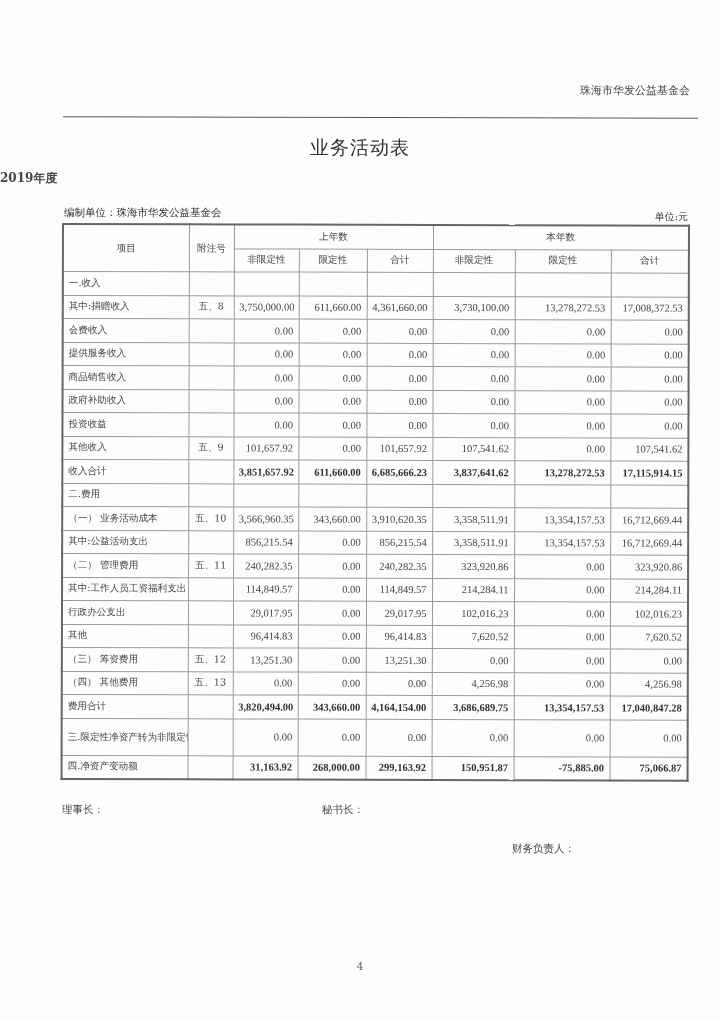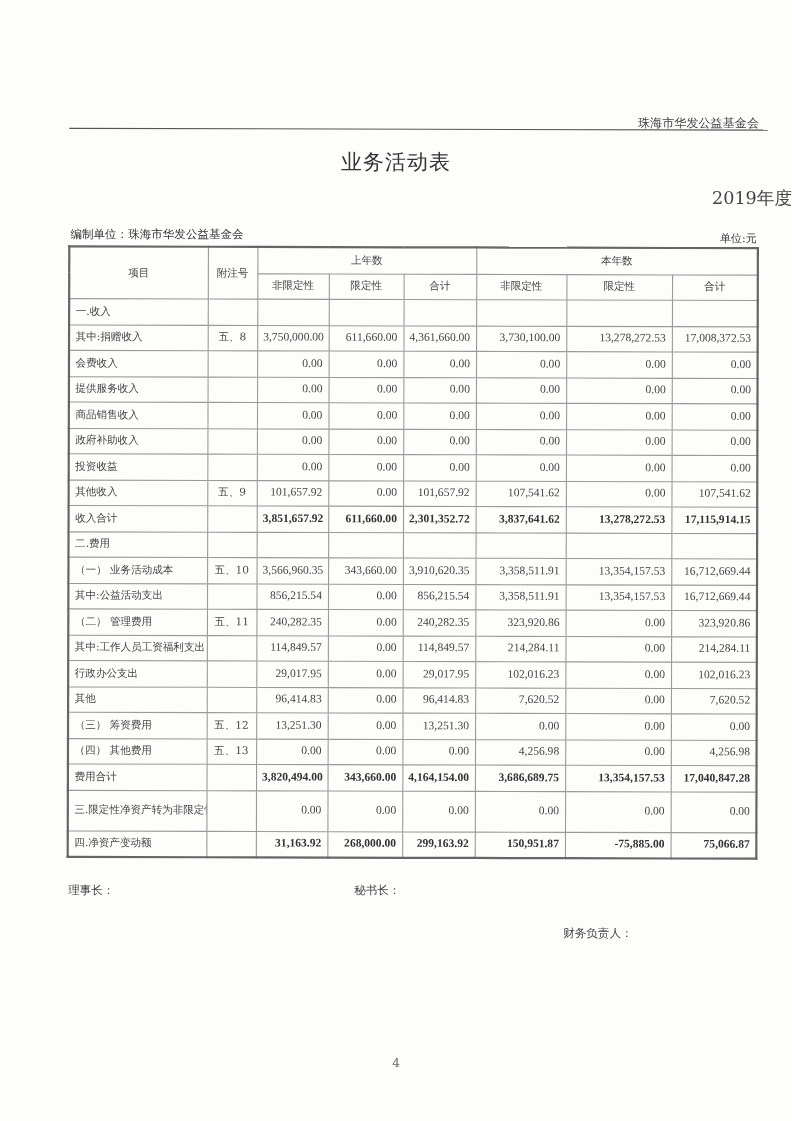--- a/index.html
+++ b/index.html
@@ -1,24 +1,24 @@
 <!DOCTYPE html>
 <html><head>
 <meta charset="utf-8">
 <style>
   html, body { margin:0; padding:0; }
   body {
     width:720px; height:1019px; background:#fdfdfc; position:relative;
     font-family:"DejaVu Serif", "Liberation Serif", serif; color:#3a3a3a;
     overflow:hidden;
   }
-  .org-header { position:absolute; right:30px; top:104px; font-size:11px; color:#444; }
+  .org-header { position:absolute; right:30px; top:83px; font-size:11px; color:#444; }
   .org-rule { position:absolute; left:63px; right:22px; top:117px; height:0; border-top:1.5px solid #555; transform:rotate(0.15deg); }
   .title { position:absolute; left:0; right:0; top:135px; text-align:center; font-size:19px; color:#333; letter-spacing:1px; }
-  .subtitle { position:absolute; left:0; right:0; top:170px; text-align:right; font-size:16px; font-weight:normal; color:#444; }
+  .subtitle { position:absolute; left:0; right:0; top:170px; text-align:left; font-size:12px; font-weight:bold; color:#444; }
   .compiler { position:absolute; left:64px; top:206px; font-size:10.5px; color:#333; }
   .unit { position:absolute; right:32px; top:210px; font-size:10px; color:#333; }
 
   table.report {
     position:absolute; left:62px; top:223px; width:626px;
     border-collapse:collapse; font-size:9.6px; color:#444;
     table-layout:fixed;
     transform:rotate(0.15deg); transform-origin:left top;
   }
   table.report td, table.report th {
@@ -156,21 +156,21 @@
         <td class="num">101,657.92</td>
         <td class="num">107,541.62</td>
         <td class="num">0.00</td>
         <td class="num">107,541.62</td>
       </tr>
       <tr class="bold">
         <td class="lbl ind1">收入合计</td>
         <td class="note"></td>
         <td class="num">3,851,657.92</td>
         <td class="num">611,660.00</td>
-        <td class="num">2,301,352.72</td>
+        <td class="num">6,685,666.23</td>
         <td class="num">3,837,641.62</td>
         <td class="num">13,278,272.53</td>
         <td class="num">17,115,914.15</td>
       </tr>
       <tr>
         <td class="lbl sec">二.费用</td>
         <td class="note"></td>
         <td class="num"></td>
         <td class="num"></td>
         <td class="num"></td>

